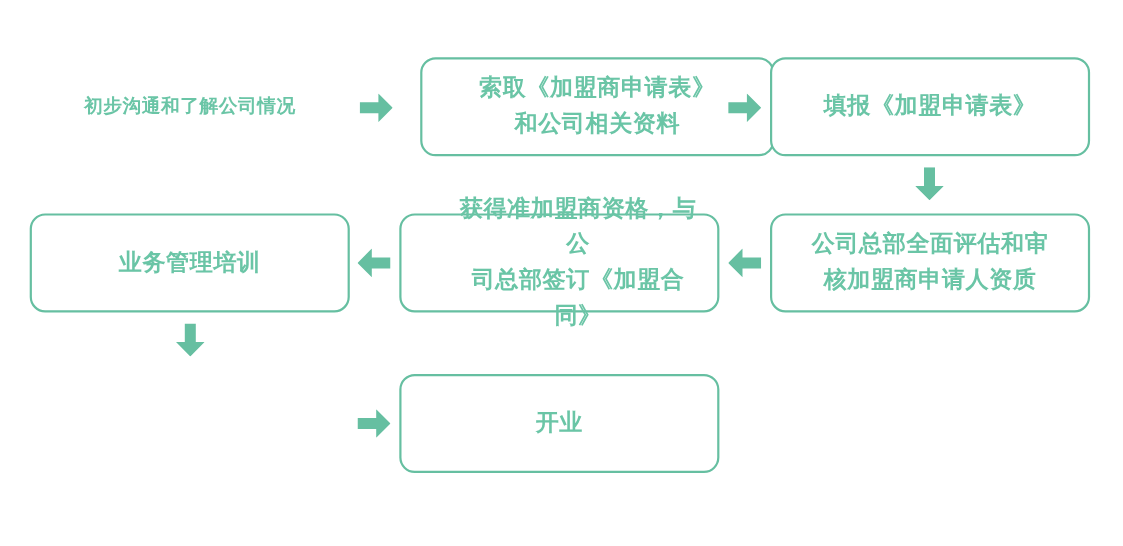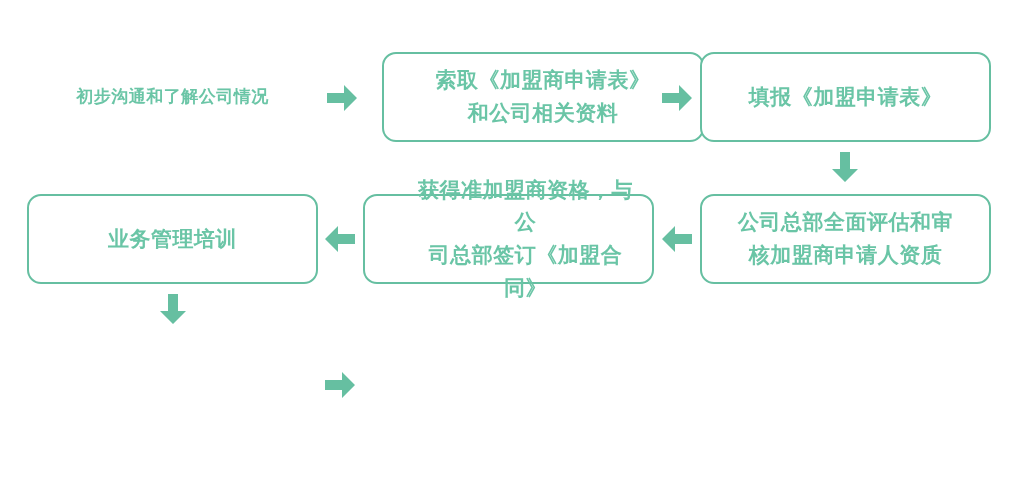--- a/index.html
+++ b/index.html
@@ -136,14 +136,17 @@
     </svg>
   </span>
 
 
   <span class="arrow" style="left:325px; top:372px; width:30px; height:26px;">
     <svg viewBox="0 0 30 26" xmlns="http://www.w3.org/2000/svg" aria-hidden="true">
       <path d="M0 8 H17 V0 L30 13 L17 26 V18 H0 Z" fill="#66bfa1"></path>
     </svg>
   </span>
 
+  <div class="node" style="left:363px; top:340px; width:291px; height:90px;">
+    <span class="node-text">开业</span>
+  </div>
 
 </div>
 
 </body></html>

